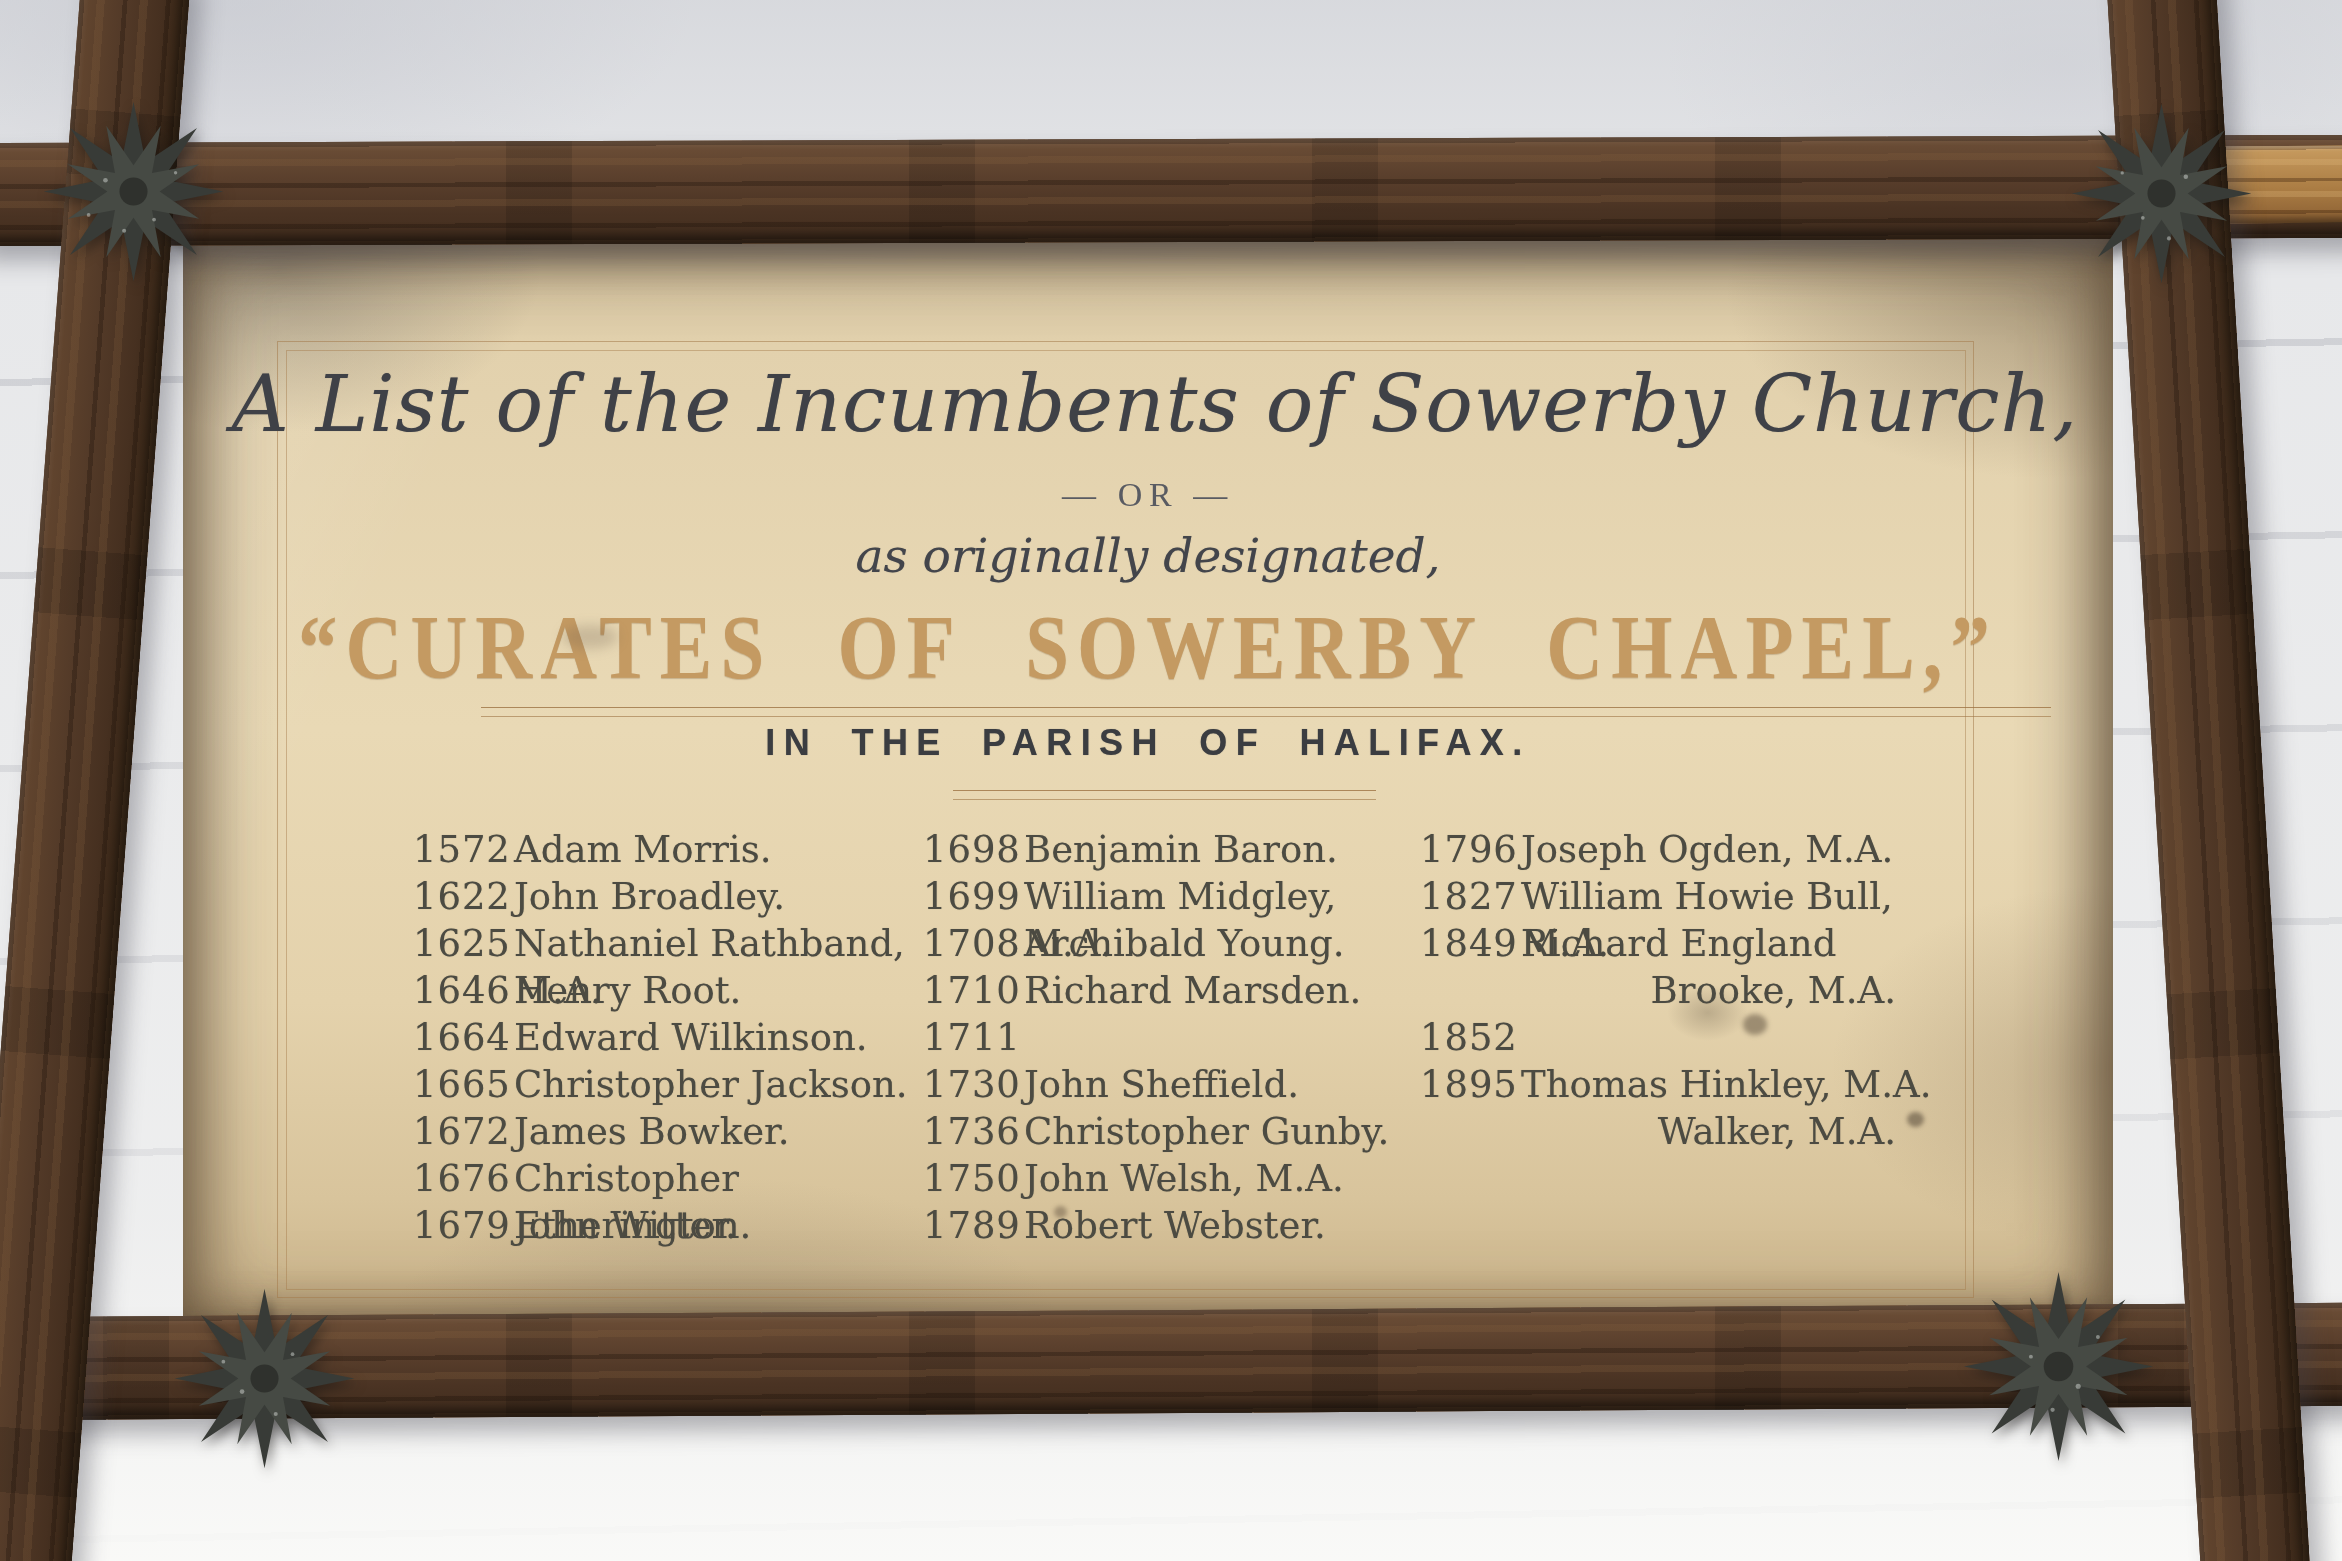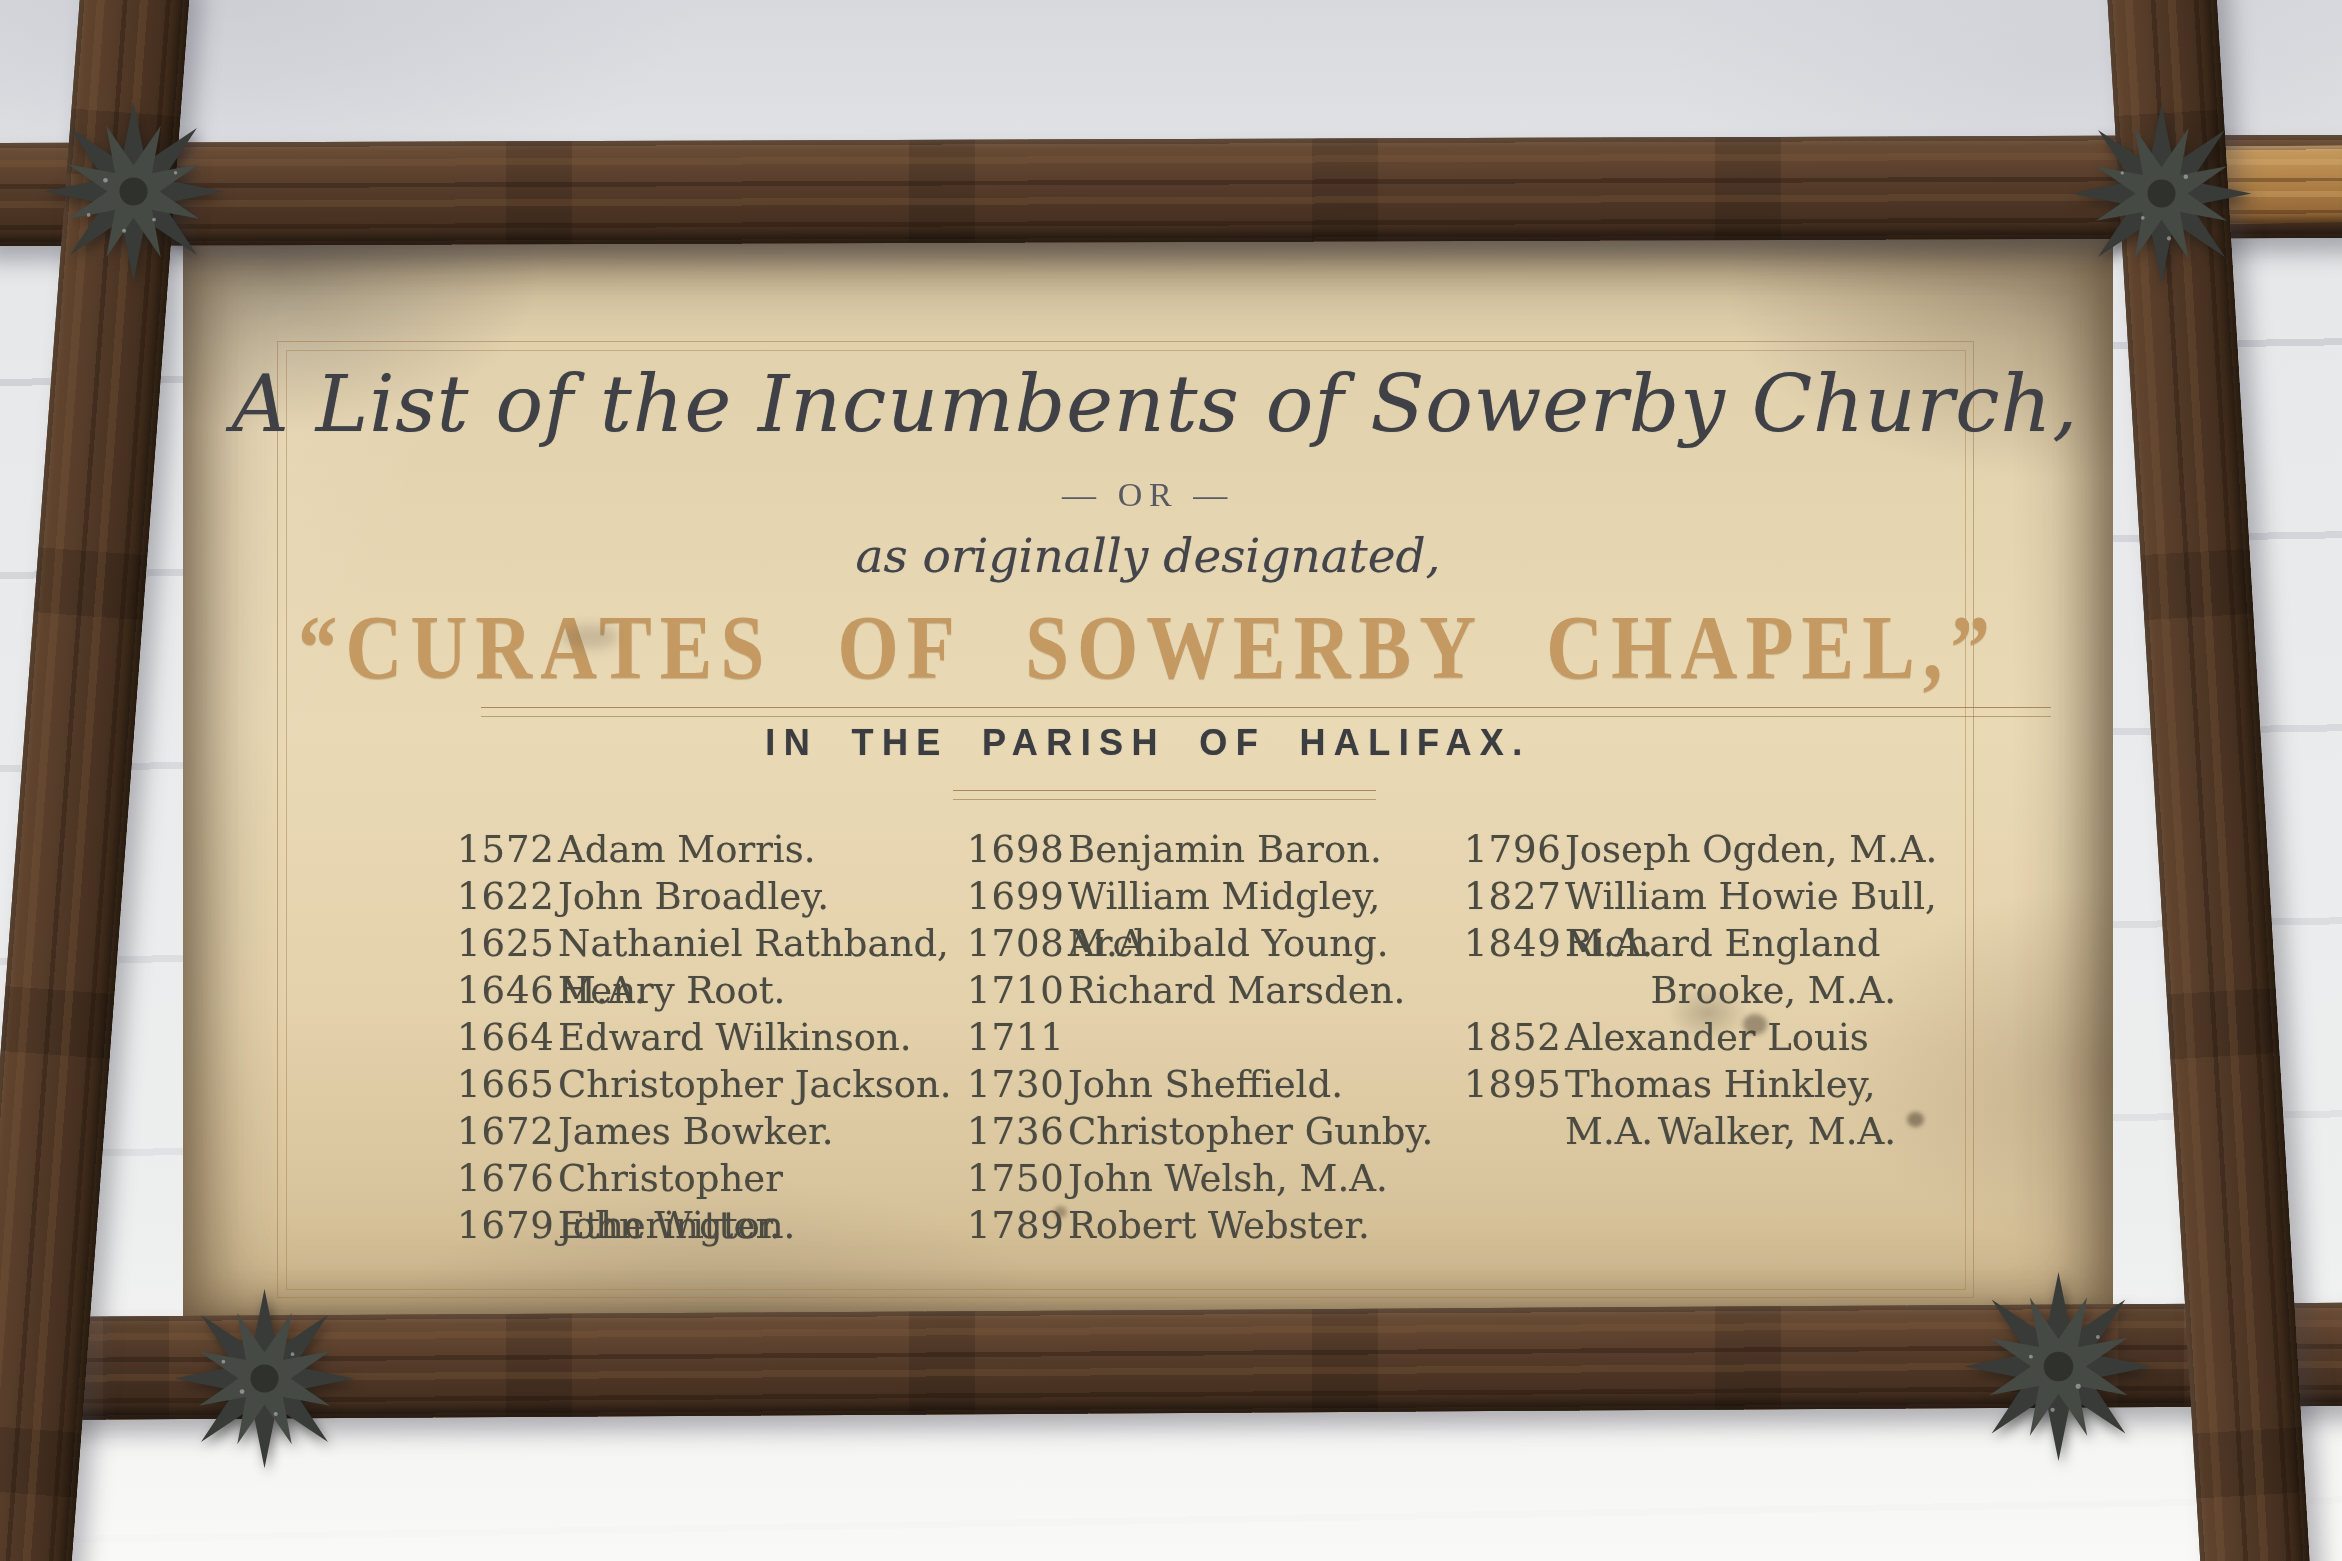--- a/index.html
+++ b/index.html
@@ -55,21 +55,21 @@
   .rule-short{left:770px;top:554px;width:423px;}
   .parish-line{top:489px;font:700 36px/1 "Liberation Sans",sans-serif;color:#3b3d41;
     letter-spacing:8.4px;word-spacing:15px;text-shadow:0 0 0.9px rgba(59,61,65,.5);}
   
   .col{position:absolute;top:590px;font:400 37px/47px "DejaVu Serif",serif;color:#4c4b42;
     text-shadow:0 0 0.9px rgba(76,75,66,.4);}
   .col1{left:230px;width:539px;}
   .col2{left:740px;width:511px;}
   .col3{left:1237px;width:553px;}
   .row{display:flex;height:47px;}
-  .row .year{flex:none;width:86px;text-align:right;margin-right:15px;letter-spacing:0.9px;margin-left:44px;}
+  .row .year{flex:none;width:86px;text-align:right;margin-right:15px;letter-spacing:0.9px;}
   .row .name{flex:auto;text-align:left;}
   .row.cont{justify-content:flex-end;}
   .row.cont .name{flex:none;padding-right:77px;text-align:right;}
   
   .bar{position:absolute;z-index:4;}
   .bar.h{left:-28px;width:2399px;height:103px;
     background-image:
       repeating-linear-gradient(180deg, rgba(26,15,8,.30) 0 4.7px, rgba(0,0,0,0) 4.7px 17px, rgba(132,96,62,.26) 17px 24px, rgba(0,0,0,0) 24px 41px),
       repeating-linear-gradient(90deg, rgba(0,0,0,0) 0 131px, rgba(0,0,0,.13) 131px 197px, rgba(0,0,0,0) 197px 403px),
       linear-gradient(180deg,#6d4f37 0%,#5b402d 35%,#4a3323 70%,#38261775 100%, #352415 100%);
@@ -214,21 +214,20 @@
         </div>
         <div class="row">
           <span class="year">1849</span>
           <span class="name">Richard England</span>
         </div>
         <div class="row cont">
           <span class="name">Brooke, M.A.</span>
         </div>
         <div class="row">
           <span class="year">1852</span>
-          <span class="name">Alexander Louis</span>
         </div>
         <div class="row">
           <span class="year">1895</span>
           <span class="name">Thomas Hinkley, M.A.</span>
         </div>
         <div class="row cont">
           <span class="name">Walker, M.A.</span>
         </div>
       </div>
 

